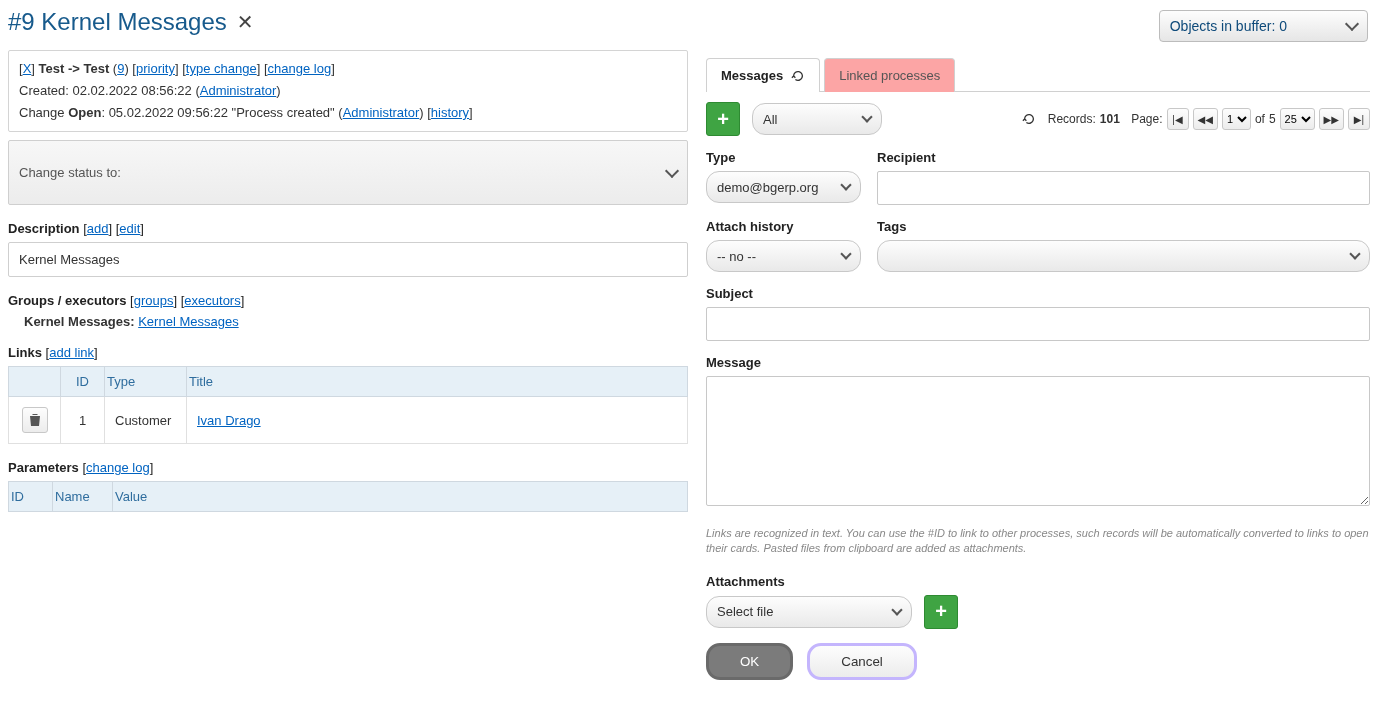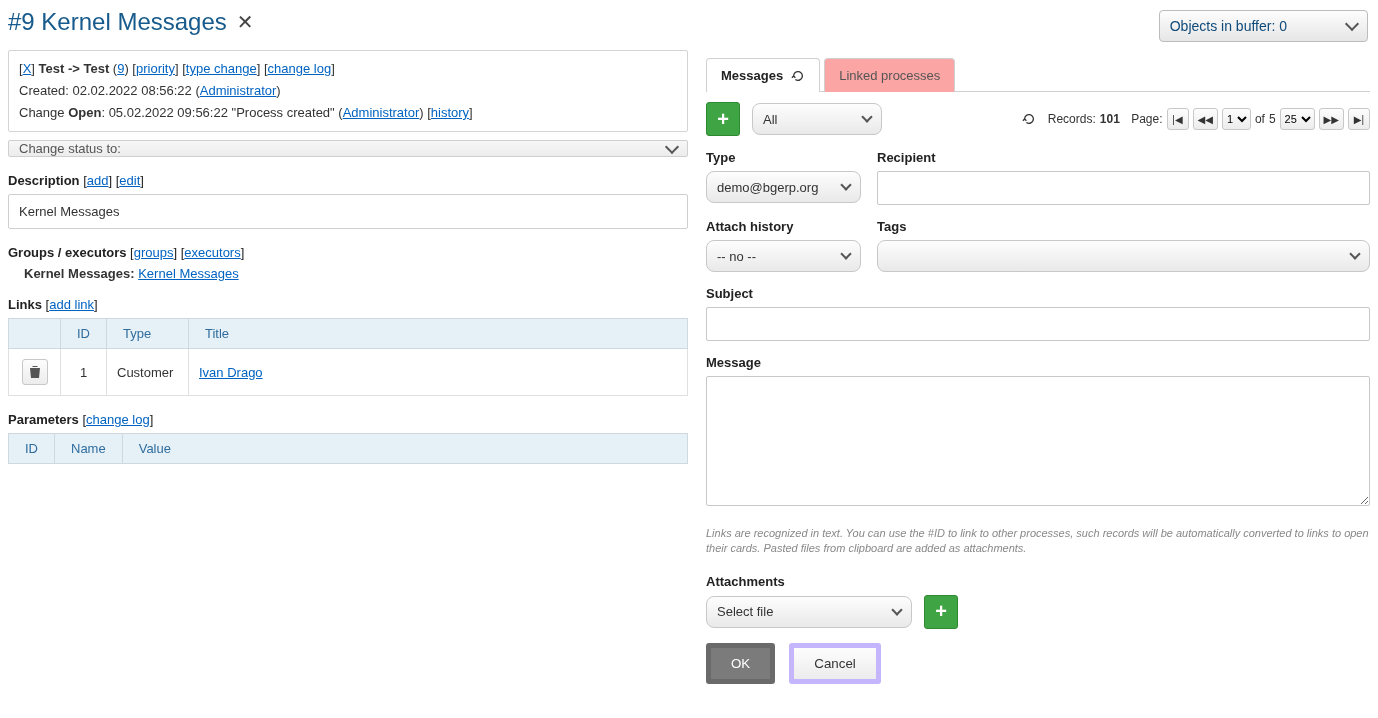--- a/index.html
+++ b/index.html
@@ -55,21 +55,21 @@
     border-radius: 2px;
     padding: 7px 10px;
     line-height: 1.7;
   }
 
   .status-select {
     margin-top: 8px;
     border: 1px solid #cfcfcf;
     background: linear-gradient(#f7f7f7, #ececec);
     border-radius: 2px;
-    padding: 0 10px;
+    padding: 24px 10px;
     display: flex;
     justify-content: space-between;
     align-items: center;
     color: #555;
     cursor: pointer;
   }
 
   .section-head {
     margin-top: 16px;
     font-weight: 700;
@@ -91,21 +91,21 @@
     width: 100%;
     border-collapse: collapse;
     margin-top: 6px;
     border: 1px solid #cfd8e0;
   }
   table.grid th {
     background: #e6f0f7;
     color: #2f6d9e;
     font-weight: 400;
     text-align: left;
-    padding: 7px 16px;
+    padding: 7px 2px;
     border: 1px solid #cfd8e0;
   }
   table.grid td {
     padding: 10px 10px;
     border: 1px solid #e0e0e0;
     text-align: left;
   }
   table.grid td.center, table.grid th.center { text-align: center; }
 
   .icon-btn {
@@ -159,21 +159,21 @@
     border-radius: 3px;
     width: 34px; height: 34px;
     display: inline-flex; align-items: center; justify-content: center;
     font-size: 20px; font-weight: 700;
     cursor: pointer;
   }
   .green-btn-sm { width: 34px; height: 34px; }
 
   .dropdown {
     border: 1px solid #c8c8c8;
-    border-radius: 8px;
+    border-radius: 13px;
     background: linear-gradient(#fdfdfd,#e9e9e9);
     height: 32px;
     display: inline-flex; align-items: center;
     padding: 0 10px;
     gap: 12px;
     cursor: pointer;
     justify-content: space-between;
   }
   .dropdown .chev { width:8px; height:8px; }
 
@@ -215,24 +215,24 @@
     width: 100%;
     background: #fff;
   }
   textarea.finput { height: 130px; resize: both; padding: 6px 8px; }
 
   .hint {
     color: #888; font-style: italic; font-size: 11px; margin-top: 20px; line-height: 1.35;
   }
 
   .btn {
-    border: 5px solid #c4b5fd;
+    border: 3px solid #c4b5fd;
     background: linear-gradient(#fdfdfd,#ececec);
-    border-radius: 3px;
-    padding: 8px 20px;
+    border-radius: 14px;
+    padding: 8px 31px;
     cursor: pointer;
     color: #333;
   }
   .btn.primary {
     background: #7b7b7b;
     border-color: #6a6a6a;
     color: #fff;
   }
 
   .refresh-icon {

